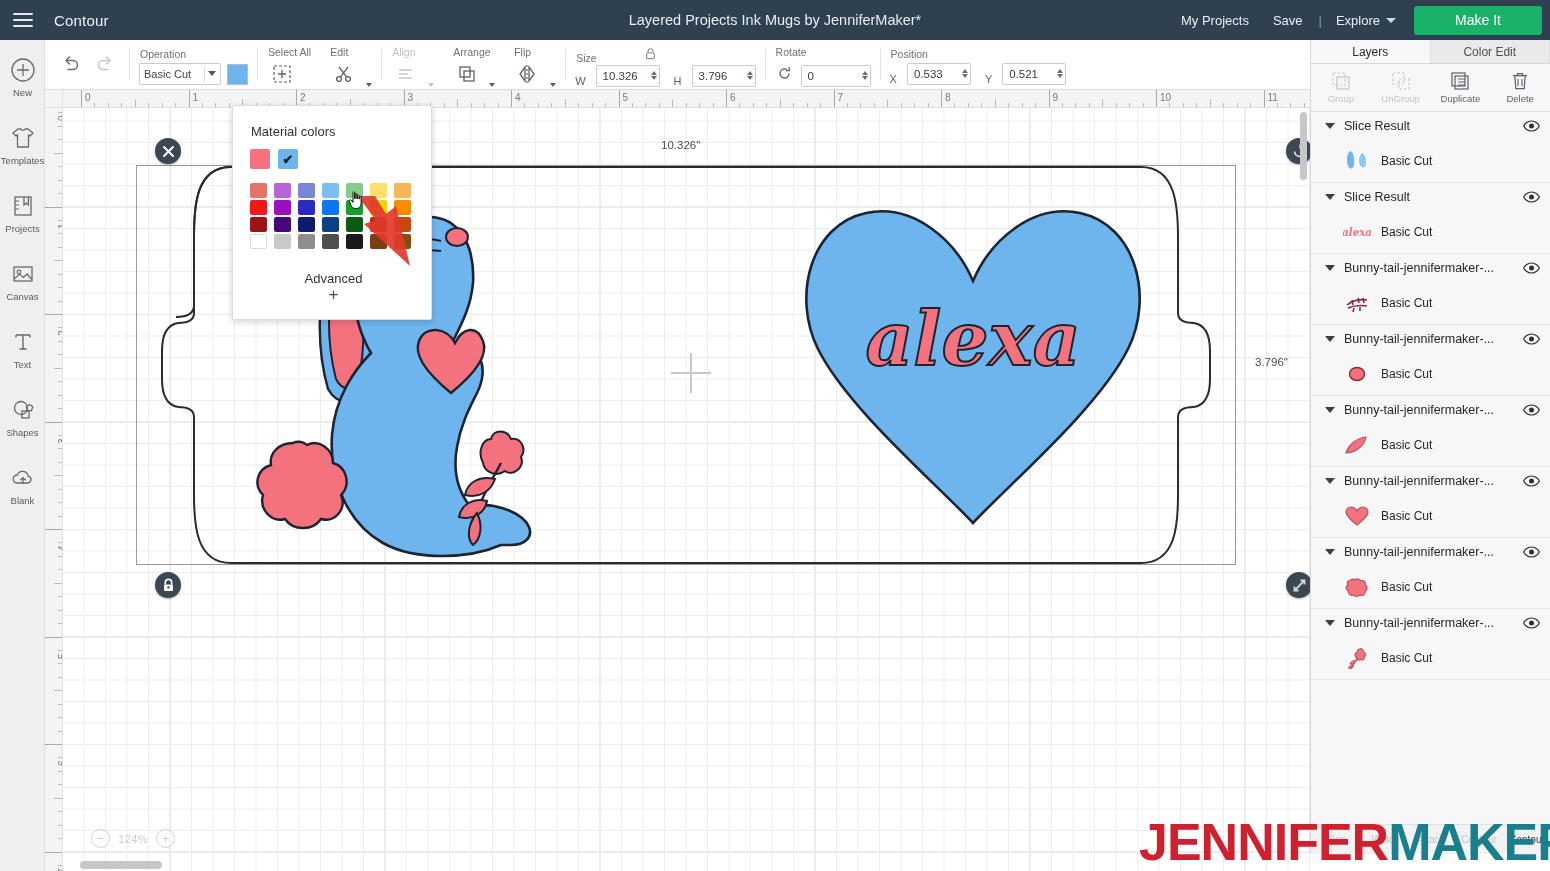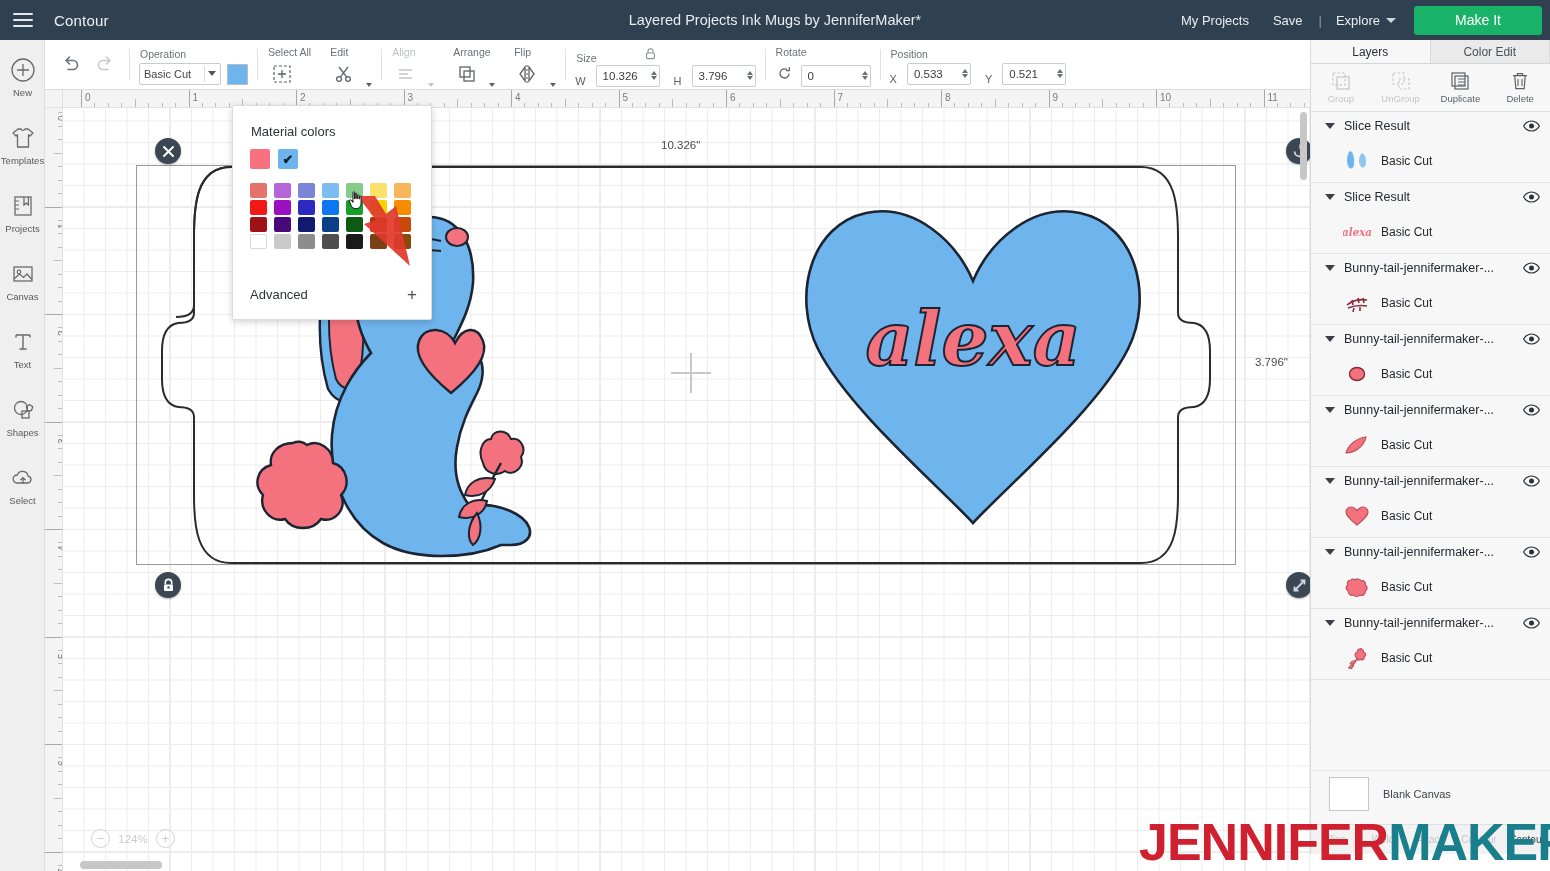--- a/index.html
+++ b/index.html
@@ -175,21 +175,21 @@
   .popup-title { font-size: 13px; color: #2f3336; padding: 18px 0 0 18px; }
   .chosen-row { display: flex; gap: 8px; padding: 10px 0 0 17px; }
   .chosen { width: 20px; height: 20px; border-radius: 2px; }
   .chosen.sel { display: flex; align-items: center; justify-content: center; }
   .chosen .chk { color: #123; font-size: 13px; font-weight: bold; line-height: 1; }
   .sw-grid { padding: 14px 0 0 17px; display: grid; grid-template-columns: repeat(7, 24px);
     grid-auto-rows: 17px; gap: 0; }
   .sw { width: 17px; height: 15px; border-radius: 2px; cursor: pointer; }
   .sw.white { border: 1px solid #d9d9d9; }
   .popup-adv { position: absolute; left: 17px; right: 14px; bottom: 16px;
-    display: flex; align-items: center; justify-content: space-between; }
+    display: flex; align-items: center; justify-content: space-between; flex-direction: column; }
   .popup-adv .lbl { font-size: 13px; color: #2f3336; cursor: pointer; }
   .popup-adv .plus { font-size: 17px; color: #4a4a4a; cursor: pointer; line-height: 1; }
 
   
   .hand-cursor { position: absolute; left: 348px; top: 190px; z-index: 70; }
   .red-arrow { position: absolute; left: 352px; top: 196px; z-index: 65; }
 
   
   .rpanel { position: absolute; left: 1310px; top: 40px; width: 240px; height: 814px;
     background: #f7f7f7; border-left: 1px solid #d8d8d8; }
@@ -316,21 +316,21 @@
       </div>
       <div class="rail-lbl">Shapes</div>
     </div>
     <div class="rail-item">
       <div class="rail-ico">
         <svg width="28" height="26" viewBox="0 0 28 26">
             <path d="M8 18a4 4 0 01.3-8 5.6 5.6 0 0110.8 1.1A3.5 3.5 0 0119 18z" fill="none" stroke="#6a6a6a" stroke-width="1.3"></path>
             <path d="M14 19v-6M11.3 15.3L14 12.6l2.7 2.7" fill="none" stroke="#6a6a6a" stroke-width="1.3"></path>
           </svg>
       </div>
-      <div class="rail-lbl">Select</div>
+      <div class="rail-lbl">Blank</div>
     </div>
   </div>
 
   <div class="toolbar">
     <div class="tb-undo">
       <span class="ico">
         <svg width="20" height="18" viewBox="0 0 20 18">
             <path d="M5.5 6.5H12a4.5 4.5 0 010 9H7" fill="none" stroke="#6d7278" stroke-width="1.6" stroke-linecap="round"></path>
             <path d="M8.5 3L5 6.5 8.5 10" fill="none" stroke="#6d7278" stroke-width="1.6" stroke-linecap="round" stroke-linejoin="round"></path>
           </svg>
@@ -1046,24 +1046,20 @@
                 <path d="M14 12C11 15 8.6 18.6 7 23" fill="none" stroke="#b8525e" stroke-width="1.5"></path>
                 <path d="M12 15c-3-1-5.6.6-6 3 3 .8 5.6-.8 6-3z" fill="#f4727e" stroke="#b8525e" stroke-width="1"></path>
                 <path d="M9.6 19.6c-2.6-.8-4.8.6-5 2.6 2.6.6 4.8-.8 5-2.6z" fill="#f4727e" stroke="#b8525e" stroke-width="1"></path>
               </svg>
             </span>
             <span class="child-lbl">Basic Cut</span>
           </div>
         </div>
       </div>
 
-    <div class="blank-row">
-      <div class="blank-sw"></div>
-      <div class="blank-lbl">Blank Canvas</div>
-    </div>
 
     <div class="rbottom" id="rbottom">
         <div class="rb-item">Slice</div>
         <div class="rb-item">Weld</div>
         <div class="rb-item">Attach</div>
         <div class="rb-item">Contour</div>
         <div class="rb-item on">Contour</div>
       </div>
   </div>
 

